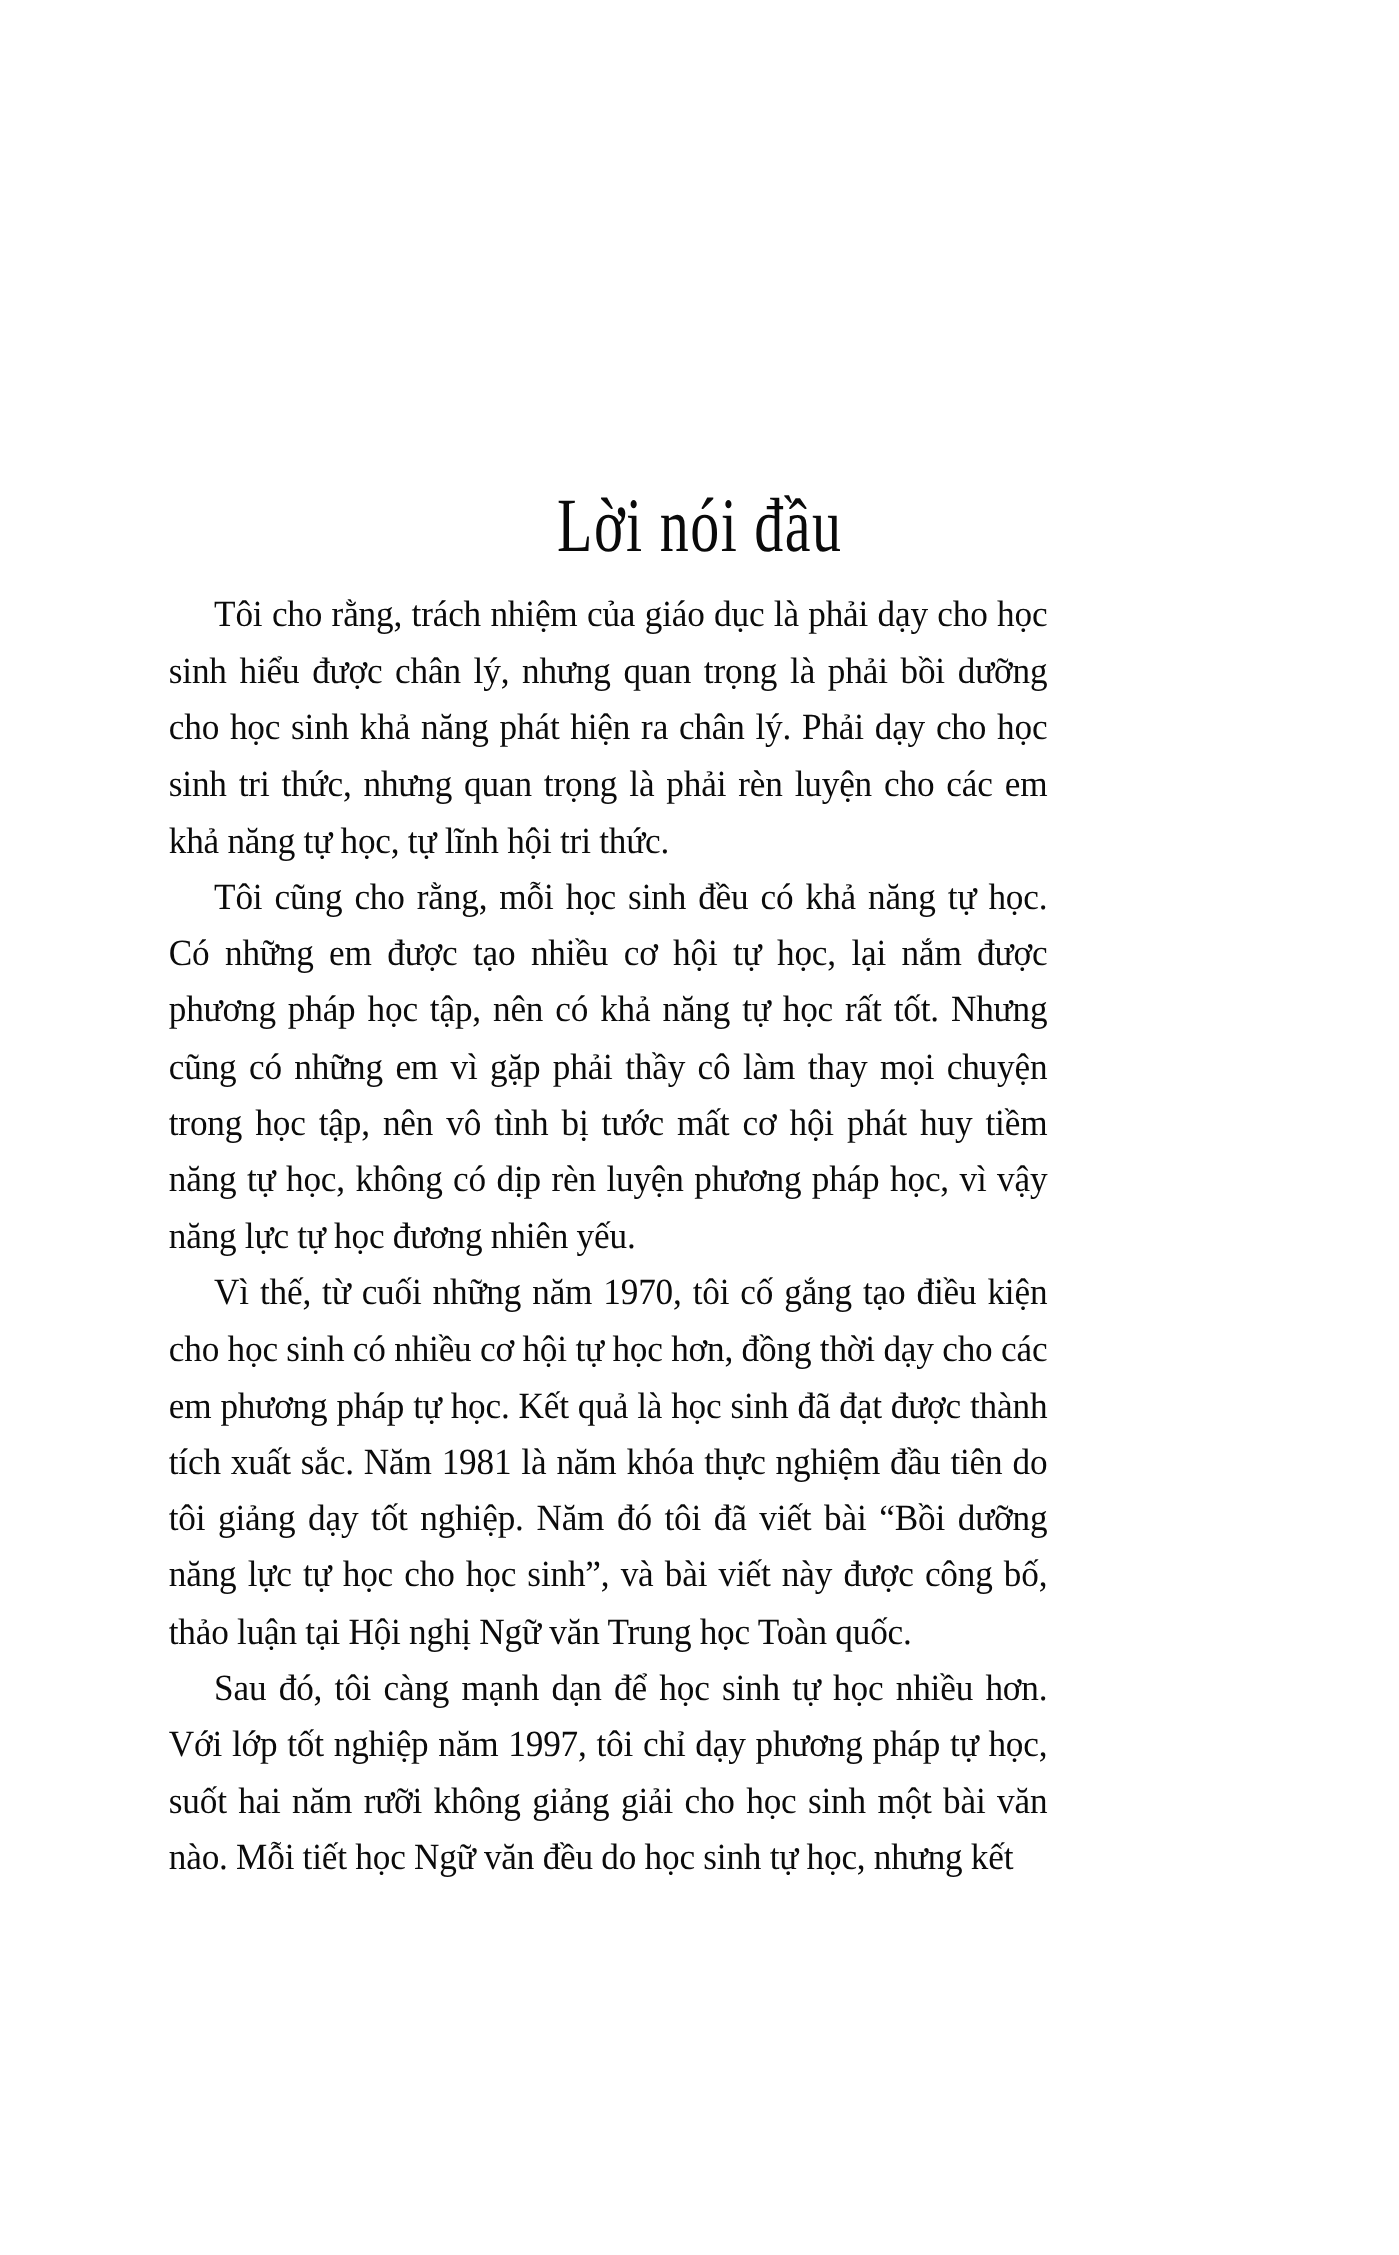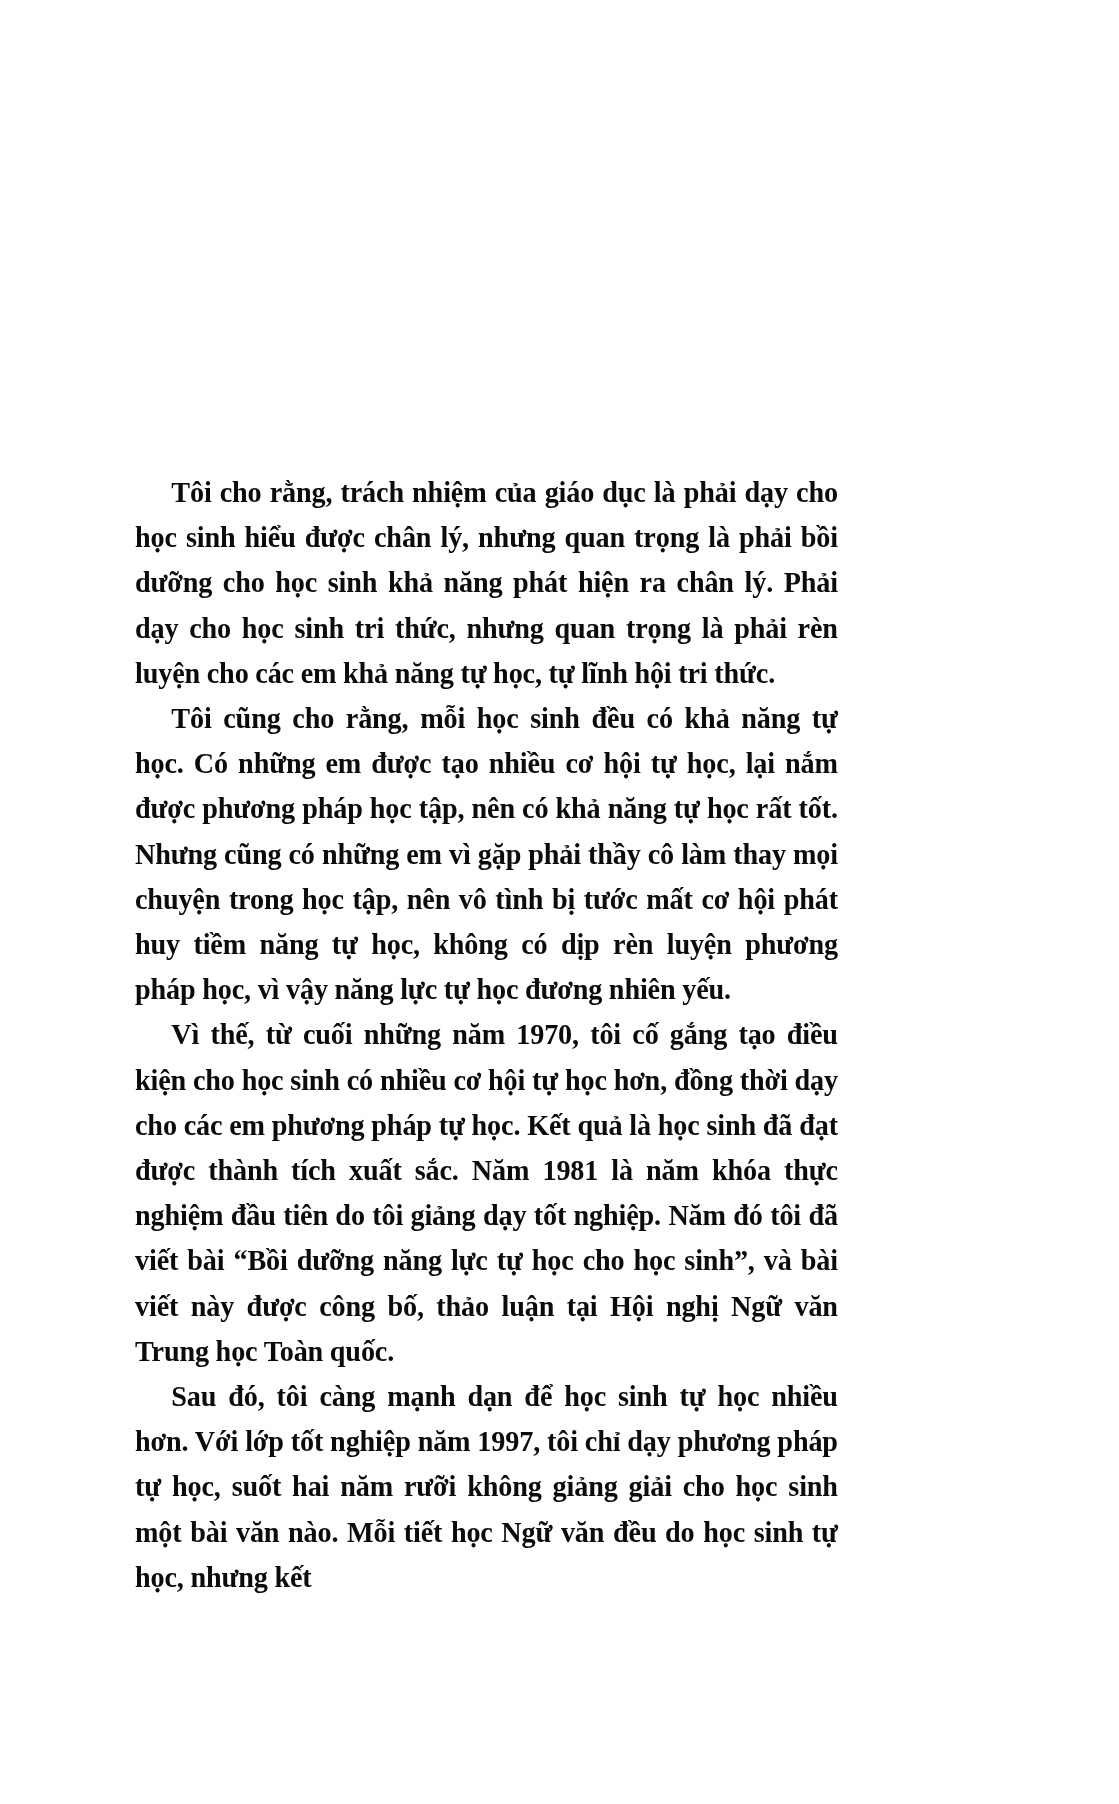--- a/index.html
+++ b/index.html
@@ -45,21 +45,20 @@
     transform-origin: center center;
     white-space: nowrap;
   }
 
   
   .text-column {
     position: absolute;
     left: 135px;
     top: 470px;
     width: 736px;
-    font-weight: bold;
   }
 
   .para {
     margin: 0;
     font-size: 29.5px;
     line-height: 45.2px;
     text-align: justify;
     text-justify: inter-word;
     text-indent: 38px;
     color: #0b0b0b;
@@ -75,20 +74,23 @@
   }
   .para:last-child {
     text-align: justify;
   }
 </style>
 </head>
 <body>
 
 <div class="page">
 
+  <div class="title-block">
+    <h1 class="doc-title">Lời nói đầu</h1>
+  </div>
 
   <div class="text-column">
     <p class="para">Tôi cho rằng, trách nhiệm của giáo dục là phải dạy cho học sinh hiểu được chân lý, nhưng quan trọng là phải bồi dưỡng cho học sinh khả năng phát hiện ra chân lý. Phải dạy cho học sinh tri thức, nhưng quan trọng là phải rèn luyện cho các em khả năng tự học, tự lĩnh hội tri thức.</p>
     <p class="para">Tôi cũng cho rằng, mỗi học sinh đều có khả năng tự học. Có những em được tạo nhiều cơ hội tự học, lại nắm được phương pháp học tập, nên có khả năng tự học rất tốt. Nhưng cũng có những em vì gặp phải thầy cô làm thay mọi chuyện trong học tập, nên vô tình bị tước mất cơ hội phát huy tiềm năng tự học, không có dịp rèn luyện phương pháp học, vì vậy năng lực tự học đương nhiên yếu.</p>
     <p class="para">Vì thế, từ cuối những năm 1970, tôi cố gắng tạo điều kiện cho học sinh có nhiều cơ hội tự học hơn, đồng thời dạy cho các em phương pháp tự học. Kết quả là học sinh đã đạt được thành tích xuất sắc. Năm 1981 là năm khóa thực nghiệm đầu tiên do tôi giảng dạy tốt nghiệp. Năm đó tôi đã viết bài “Bồi dưỡng năng lực tự học cho học sinh”, và bài viết này được công bố, thảo luận tại Hội nghị Ngữ văn Trung học Toàn quốc.</p>
     <p class="para">Sau đó, tôi càng mạnh dạn để học sinh tự học nhiều hơn. Với lớp tốt nghiệp năm 1997, tôi chỉ dạy phương pháp tự học, suốt hai năm rưỡi không giảng giải cho học sinh một bài văn nào. Mỗi tiết học Ngữ văn đều do học sinh tự học, nhưng kết</p>
   </div>
 
 </div>
 

